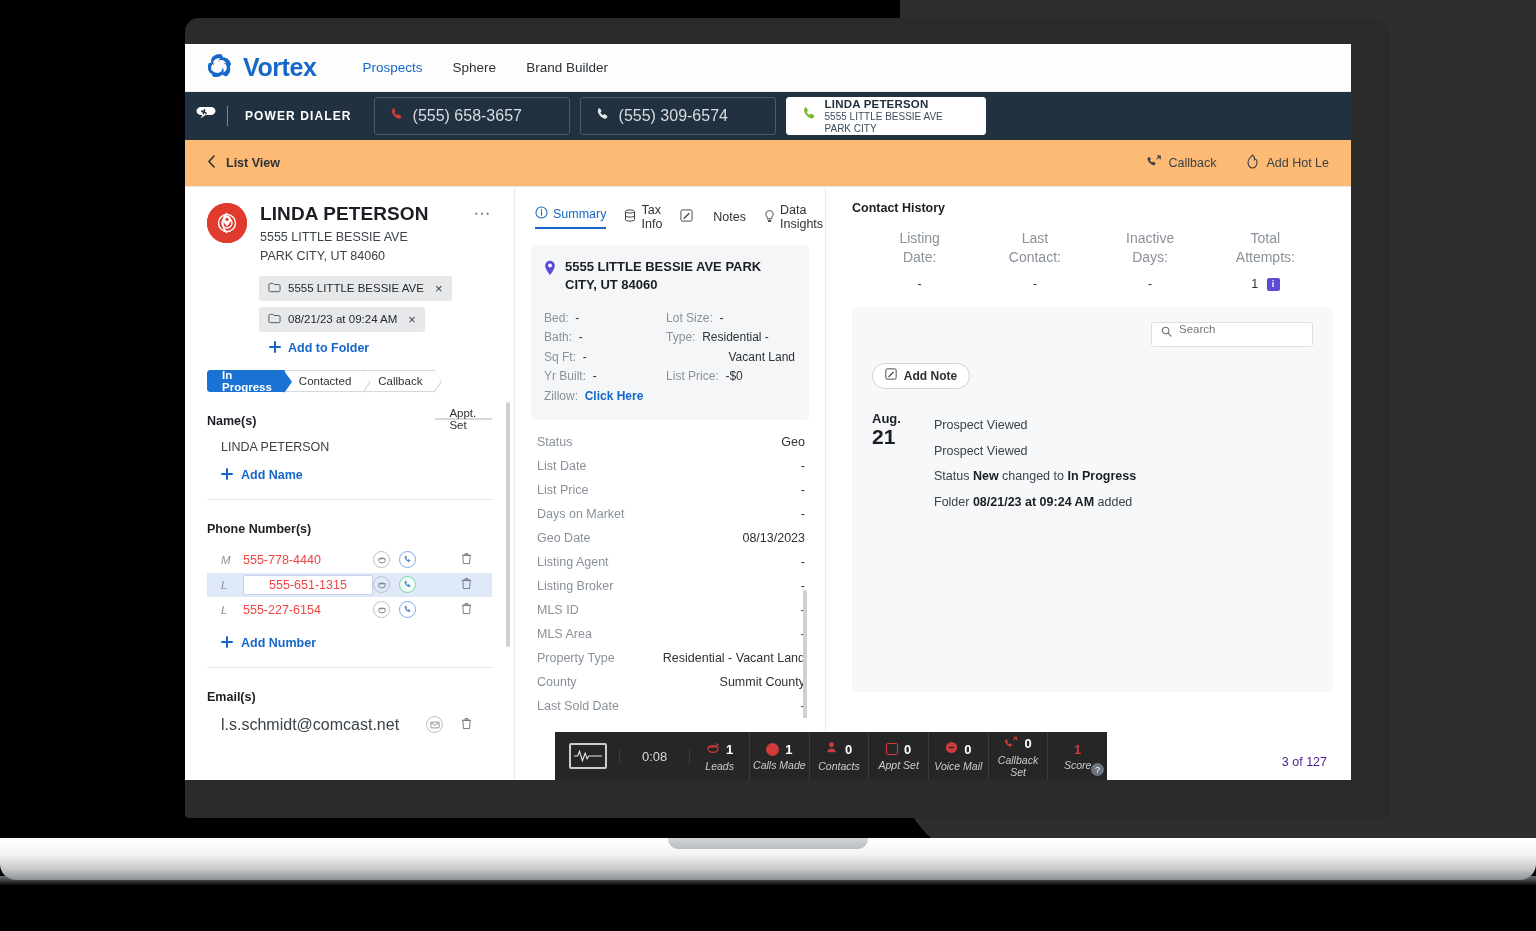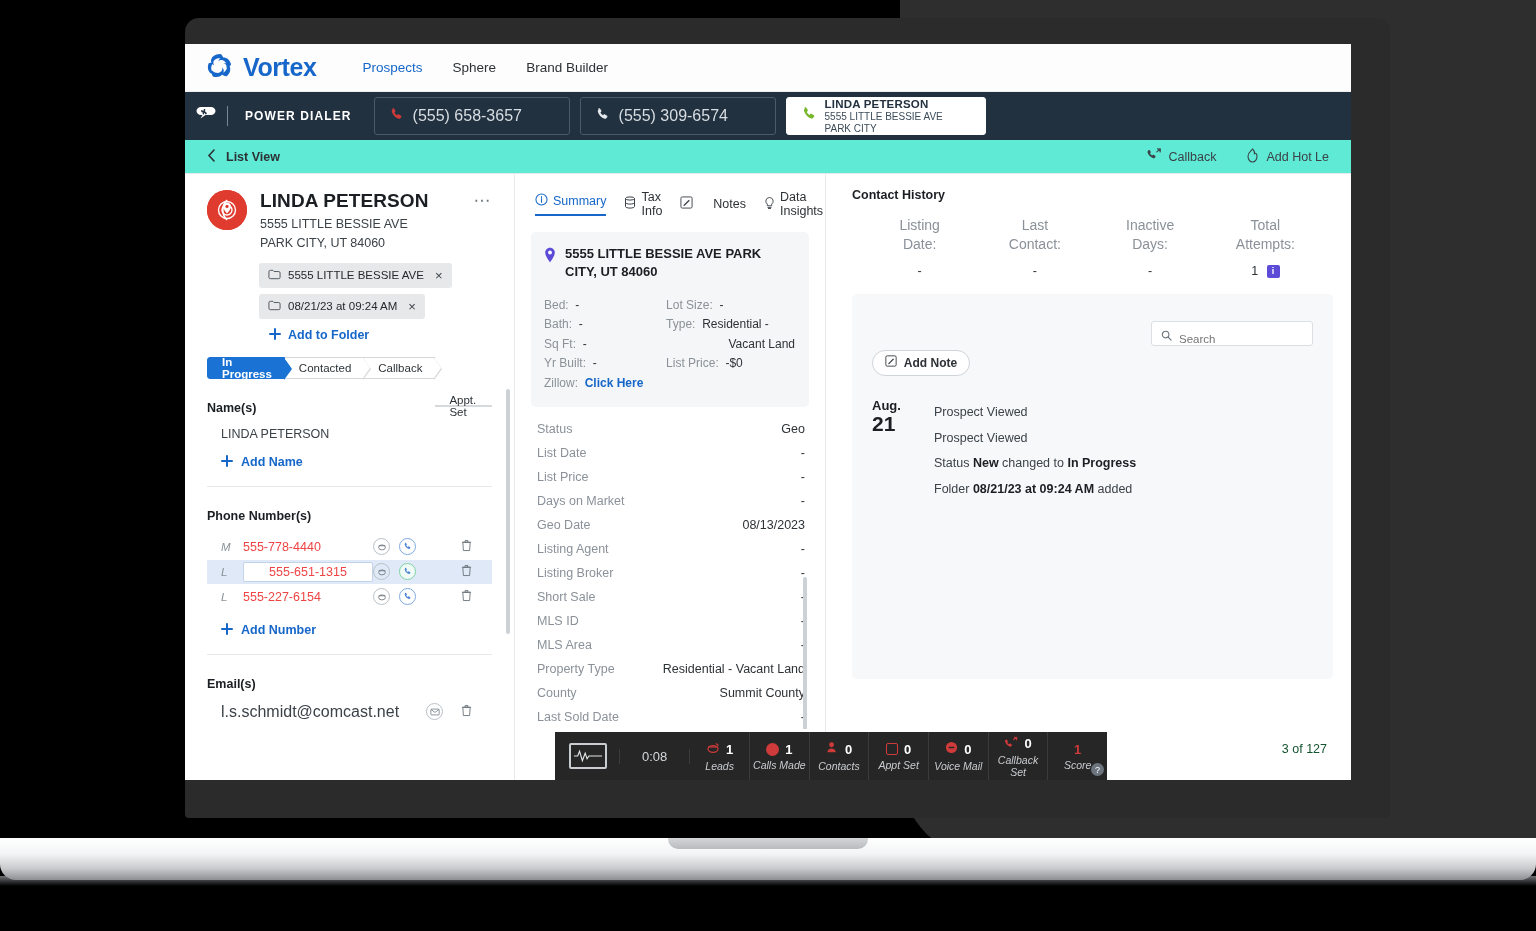--- a/index.html
+++ b/index.html
@@ -99,21 +99,21 @@
     background:#fff; border:3px solid #d63b3b;
   }
   .no-sym::after{content:"";position:absolute;left:-1px;top:4px;width:14px;height:3px;background:#d63b3b;transform:rotate(-45deg);}
   .hangup {
     width:46px; height:38px; background:#cf3a3a; border-radius:4px;
     display:flex;align-items:center;justify-content:center; margin-left:8px;
   }
 
   
   .sub-toolbar {
-    height:34px; background:#5eead4; border-bottom:1px solid #e6e8ea;
+    height:47px; background:#fdba74; border-bottom:1px solid #e6e8ea;
     display:flex; align-items:center; padding:0 22px;
   }
   .back-link { display:flex; align-items:center; gap:10px; font-size:12.5px; color:#2d3236; font-weight:bold; cursor:pointer;}
   .tb-right { margin-left:auto; display:flex; gap:30px; align-items:center; }
   .tb-act { display:flex; align-items:center; gap:7px; font-size:12.5px; color:#3b4248; cursor:pointer; }
 
   
   .content { display:flex; height: calc(736px - 48px - 48px - 34px); }
 
   .col-left { width:330px; border-right:1px solid #e9ebed; padding:16px 22px 0 22px; position:relative; background:#fff;}
@@ -205,23 +205,23 @@
   .ch-v { font-size:12.5px; color:#2d3236; margin-top:10px; }
   .badge-i {
     display:inline-flex; align-items:center; justify-content:center;
     width:13px;height:13px;border-radius:2px;background:#5b4bd6;color:#fff;
     font-size:9px; font-weight:bold; margin-left:5px; vertical-align:middle;
   }
   .hist-panel {
     margin-top:16px; background:#f7f8f9; border-radius:5px; height:385px; position:relative; padding:18px 20px;
   }
   .search-box {
-    position:absolute; right:20px; top:27px; width:162px; height:25px;
+    position:absolute; right:20px; top:15px; width:162px; height:25px;
     background:#fff; border:1px solid #dcdfe2; border-radius:3px;
-    display:flex; align-items:flex-end; gap:7px; padding:0 9px;
+    display:flex; align-items:flex-start; gap:7px; padding:0 9px;
   }
   .search-box input { border:none; outline:none; font-size:11.5px; color:#6c757d; width:100%; background:transparent; font-family:"Liberation Sans",sans-serif;}
   .add-note-btn {
     margin-top:38px; width:98px; height:26px; background:#fff; border:1px solid #cfd4d9; border-radius:14px;
     display:flex; align-items:center; justify-content:center; gap:7px; font-size:12px; color:#2d3236; font-weight:bold; cursor:pointer;
   }
   .hist-entry { display:flex; margin-top:22px; gap:22px; }
   .hist-date { width:40px; }
   .hd-m { font-size:13px; font-weight:bold; color:#1b1f23;}
   .hd-d { font-size:21px; font-weight:bold; color:#1b1f23; line-height:1.05;}
@@ -238,21 +238,21 @@
   .sb-time { color:#d6d9dc; font-size:13px; padding:0 22px; border-right:1px solid #3b3b3b; border-left:1px solid #3b3b3b;}
   .sb-stat { flex:1; text-align:center; border-right:1px solid #3b3b3b; height:100%; display:flex; flex-direction:column; justify-content:center; gap:2px;}
   .sb-top { display:flex; align-items:center; justify-content:center; gap:6px; }
   .sb-num { color:#fff; font-size:13px; font-weight:bold; }
   .sb-lbl { color:#c9ccd0; font-size:10.5px; font-style:italic; }
   .sb-dot { width:13px;height:13px;background:#cf3a3a;border-radius:50%; display:inline-block;}
   .sb-sq { width:12px;height:12px;border:1.5px solid #cf3a3a;border-radius:2px; display:inline-block;}
   .sb-help{ position:absolute; right:3px; bottom:4px; width:13px;height:13px;border-radius:50%;background:#6c757d;color:#fff;font-size:9px;display:flex;align-items:center;justify-content:center;}
 
   .page-count {
-    position:absolute; right:24px; bottom:24px; font-size:12.5px; color:#14532d; z-index:5;
+    position:absolute; right:24px; bottom:24px; font-size:12.5px; color:#4c1d95; z-index:5;
   }
 </style>
 </head>
 <body>
 
 <div id="stage">
   <div class="lid-shadow"></div>
   <div class="laptop-lid"></div>
   <div class="base-edge"></div>
   <div class="laptop-base"></div>
@@ -634,24 +634,20 @@
             </div>
           <div class="kv">
               <span class="k">Listing Agent</span>
               <span class="v">-</span>
             </div>
           <div class="kv">
               <span class="k">Listing Broker</span>
               <span class="v">-</span>
             </div>
           <div class="kv">
-              <span class="k">Short Sale</span>
-              <span class="v">-</span>
-            </div>
-          <div class="kv">
               <span class="k">MLS ID</span>
               <span class="v">-</span>
             </div>
           <div class="kv">
               <span class="k">MLS Area</span>
               <span class="v">-</span>
             </div>
           <div class="kv">
               <span class="k">Property Type</span>
               <span class="v">Residential - Vacant Land</span>

